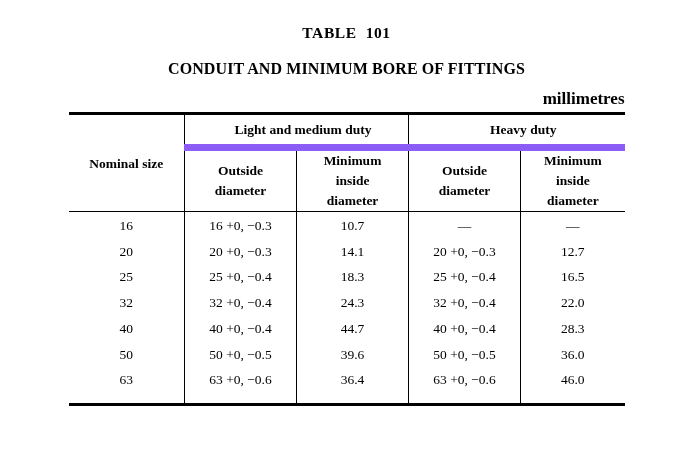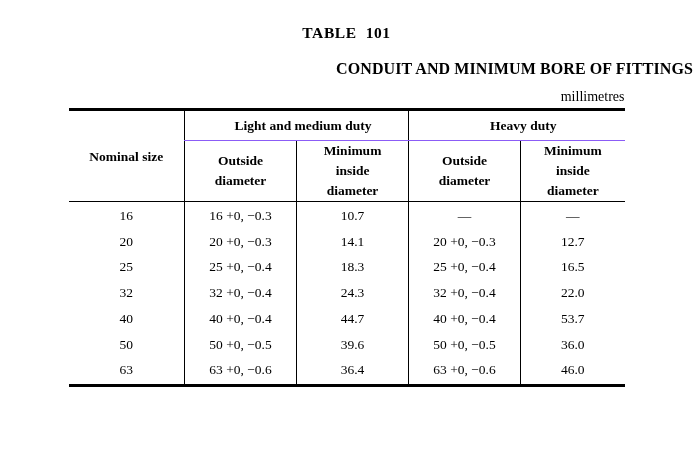--- a/index.html
+++ b/index.html
@@ -35,30 +35,29 @@
   }
   .table-title {
     font-weight: bold;
     font-size: 16px;
     line-height: 22px;
     margin-top: 16px;
     letter-spacing: 0.1px;
   }
   .table-title .line2 {
     display: block;
-    text-align: right;
   }
 
   
   .units {
     width: 556px;
     margin: 9px auto 0 auto;
     text-align: right;
-    font-weight: normal;
-    font-size: 14px;
+    font-weight: bold;
+    font-size: 17px;
   }
 
   
   .table-wrap {
     width: 556px;
     margin: 3px auto 0 auto;
     border-top: 3px solid #000;
     border-bottom: 3px solid #000;
   }
   table.data {
@@ -85,21 +84,21 @@
 
   
   .hdr-group th {
     font-weight: bold;
     font-size: 13.5px;
     height: 29px;
     line-height: 29px;
     padding-bottom: 1px;
   }
   .hdr-group th.grp {
-    border-bottom: 1px solid #8b5cf6;
+    border-bottom: 7px solid #8b5cf6;
     padding-left: 13px;
   }
 
   
   .hdr-sub th {
     font-weight: bold;
     font-size: 13.5px;
     line-height: 20px;
     padding-top: 7px;
     padding-bottom: 8px;
@@ -118,21 +117,21 @@
   tbody.body tr td {
     font-size: 13.5px;
     height: 25.7px;
     line-height: 25.7px;
     font-weight: normal;
   }
   tbody.body tr:first-child td {
     padding-top: 1px;
   }
   tbody.body tr:last-child td {
-    padding-bottom: 1px;
+    padding-bottom: 10px;
   }
 </style>
 </head>
 <body>
 
 <div class="page">
 
   <div class="title-block">
     <div class="table-number">TABLE  101</div>
     <div class="table-title">
@@ -214,21 +213,21 @@
             <td class="vline">32 +0, −0.4</td>
             <td class="vline">24.3</td>
             <td class="vline">32 +0, −0.4</td>
             <td class="vline">22.0</td>
           </tr>
           <tr>
             <td>40</td>
             <td class="vline">40 +0, −0.4</td>
             <td class="vline">44.7</td>
             <td class="vline">40 +0, −0.4</td>
-            <td class="vline">53.7</td>
+            <td class="vline">28.3</td>
           </tr>
           <tr>
             <td>50</td>
             <td class="vline">50 +0, −0.5</td>
             <td class="vline">39.6</td>
             <td class="vline">50 +0, −0.5</td>
             <td class="vline">36.0</td>
           </tr>
           <tr>
             <td>63</td>

